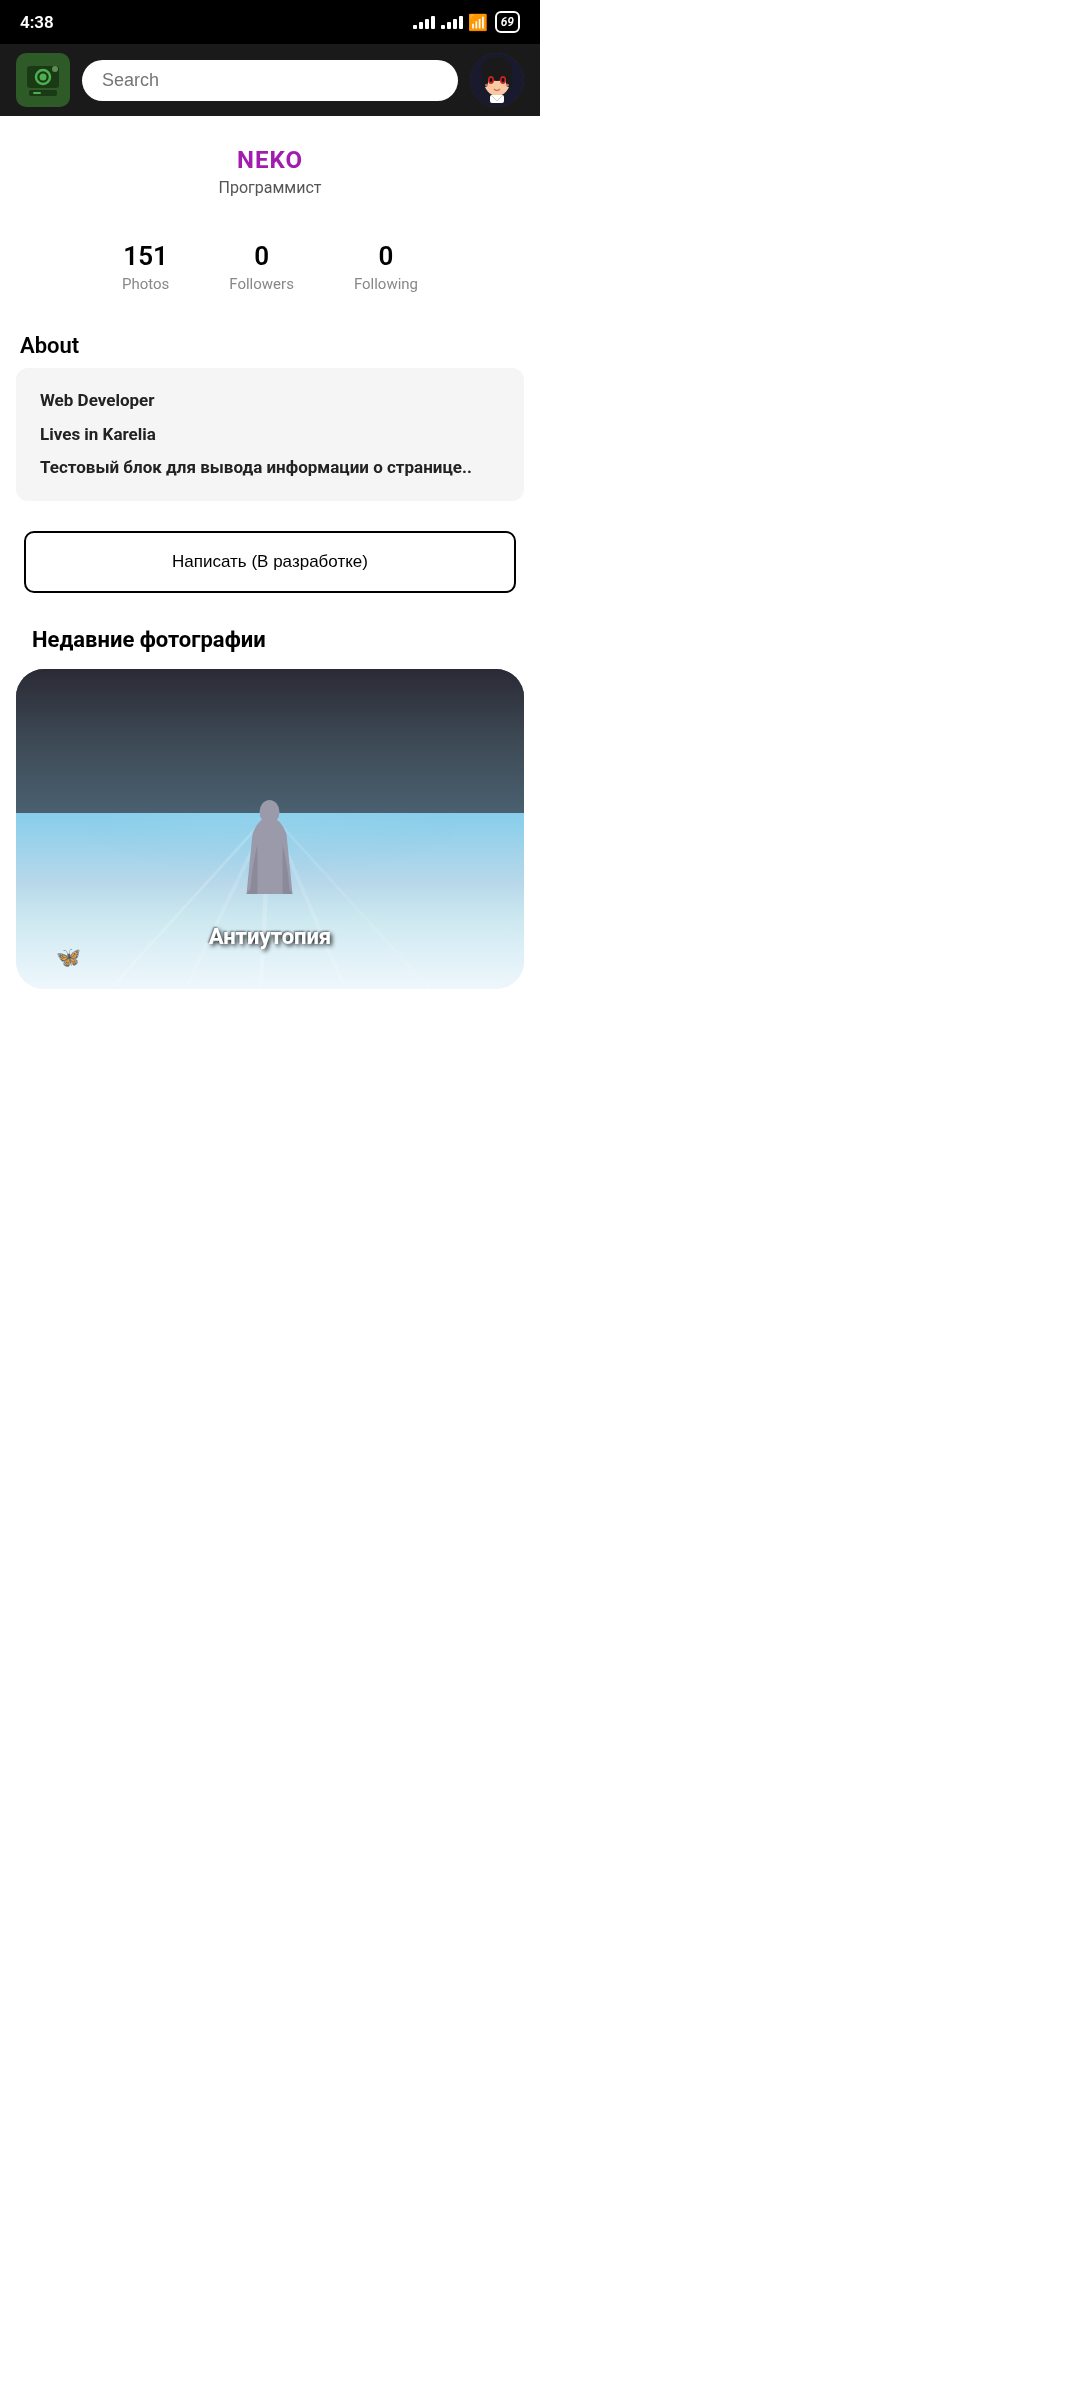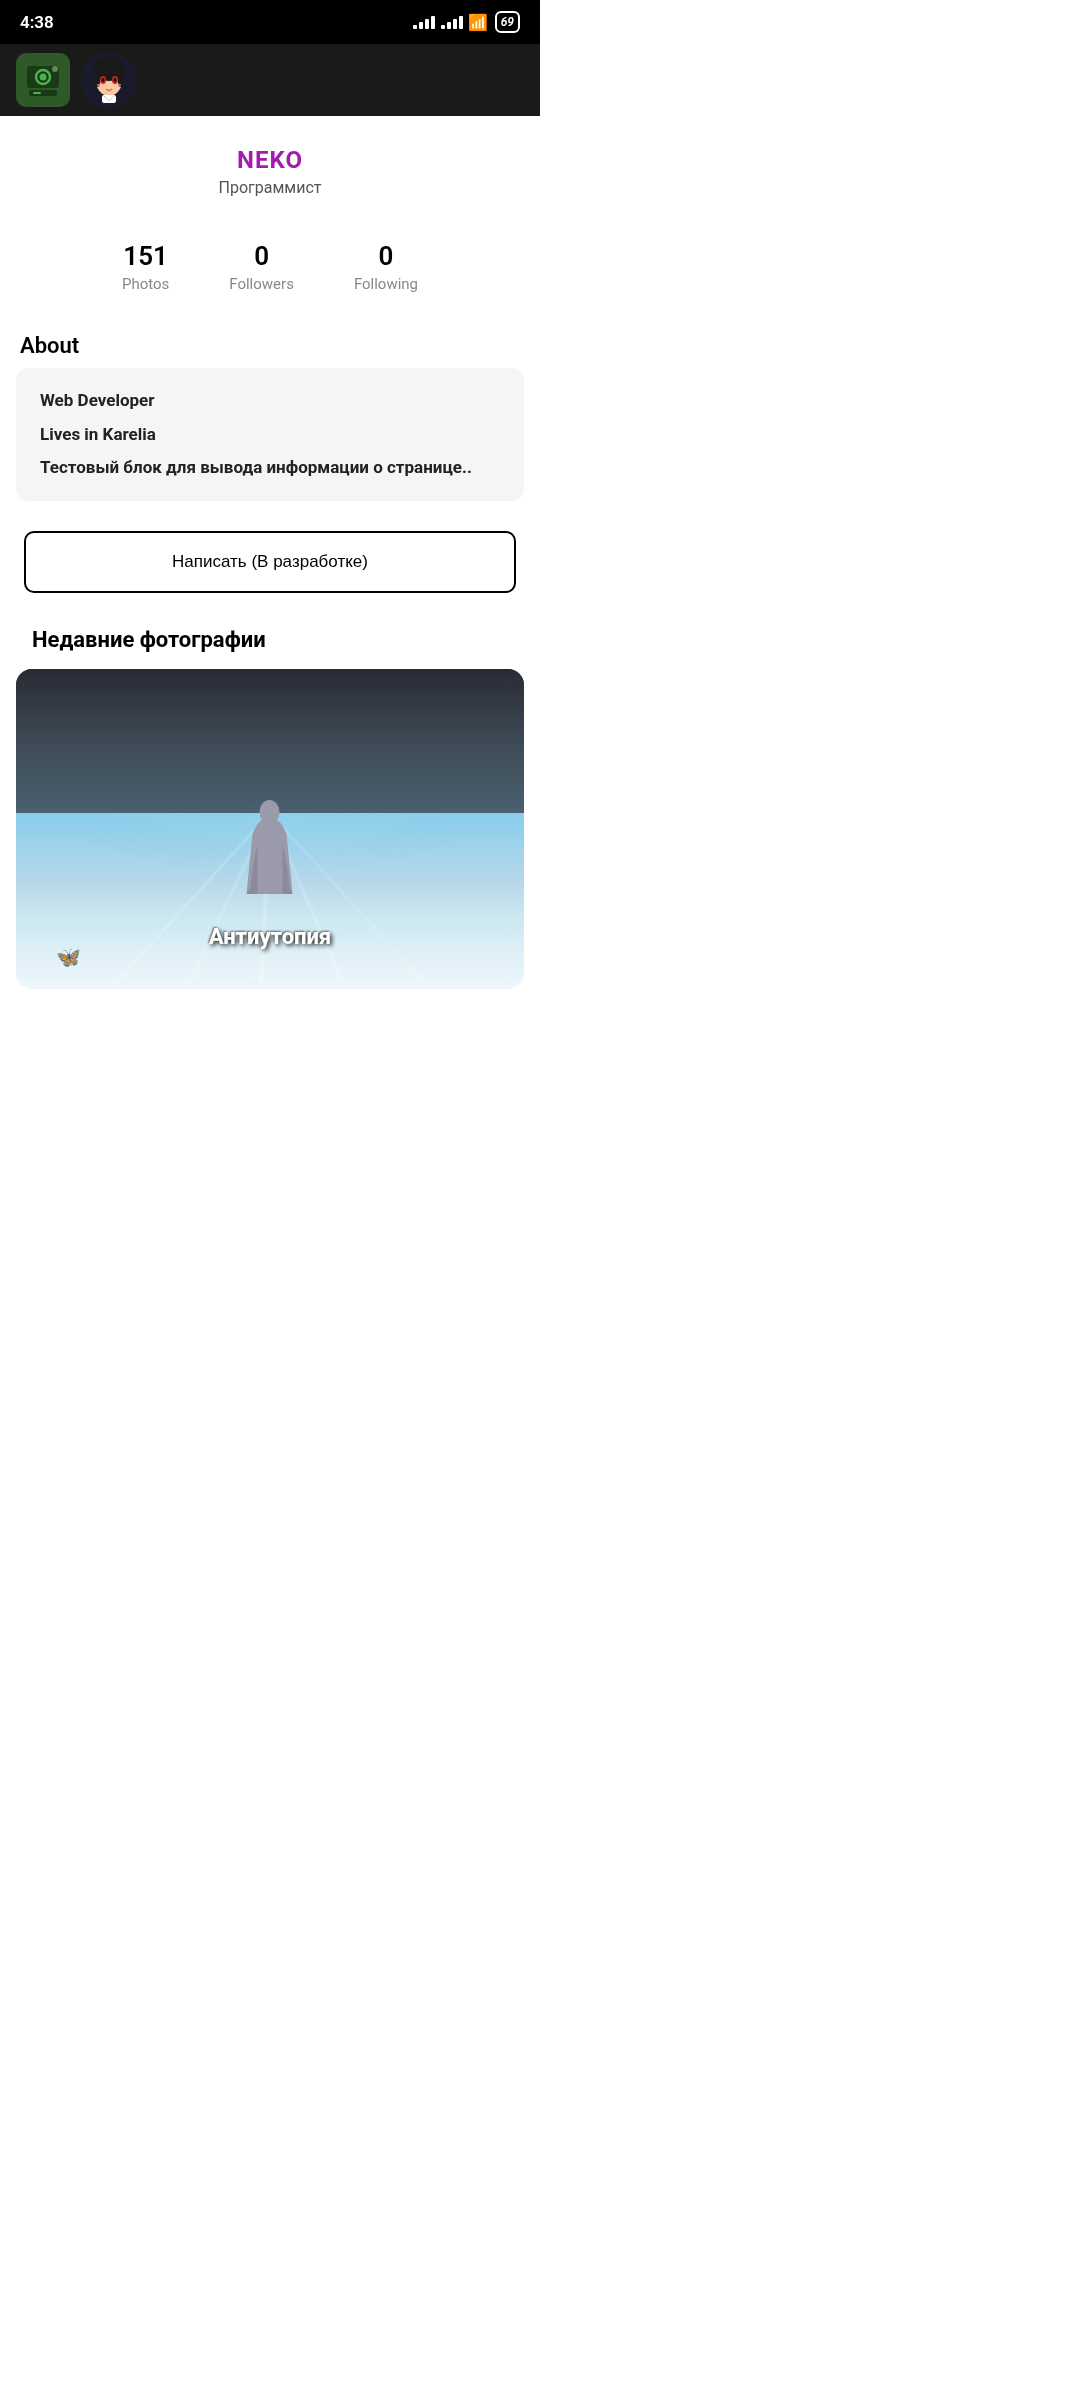--- a/index.html
+++ b/index.html
@@ -232,21 +232,21 @@
       color: #333;
       cursor: pointer;
       text-align: center;
       min-width: 160px;
       line-height: 1.3;
     }
 
     
     .photo-card {
       margin: 0 16px 20px;
-      border-radius: 16px;
+      border-radius: 28px;
       overflow: hidden;
       height: 320px;
       position: relative;
     }
     .photo-bg {
       width: 100%;
       height: 100%;
       background: linear-gradient(180deg, #3a3a4a 0%, #5c6b7a 30%, #6b8fa0 50%, #87CEEB 65%, #b8d9e8 75%, #d4eaf5 85%, #e8f4fb 95%);
       position: relative;
       display: flex;
@@ -322,20 +322,23 @@
       <rect x="2" y="2" width="40" height="40" rx="8" fill="#2d5a27"></rect>
       <rect x="6" y="8" width="32" height="22" rx="3" fill="#1a3a15"></rect>
       <circle cx="22" cy="19" r="7" fill="none" stroke="#4CAF50" stroke-width="2.5"></circle>
       <circle cx="22" cy="19" r="3.5" fill="#4CAF50"></circle>
       <circle cx="34" cy="11" r="3" fill="#5d8a57"></circle>
       <rect x="8" y="32" width="28" height="6" rx="2" fill="#1a3a15"></rect>
       <rect x="12" y="34" width="8" height="2" rx="1" fill="#4CAF50"></rect>
     </svg>
   </div>
 
+  <div class="search-input-container">
+    <input type="text" placeholder="Search" style="">
+  </div>
 
   <div class="avatar-circle">
     <div class="avatar-inner">
       <svg width="54" height="54" viewBox="0 0 54 54">
         <circle cx="27" cy="27" r="27" fill="#1a1a2e"></circle>
 
         <ellipse cx="27" cy="28" rx="13" ry="15" fill="#f9c9a0"></ellipse>
 
         <ellipse cx="27" cy="16" rx="15" ry="12" fill="#1a1a1a"></ellipse>
         <rect x="12" y="14" width="6" height="20" rx="3" fill="#1a1a1a"></rect>

